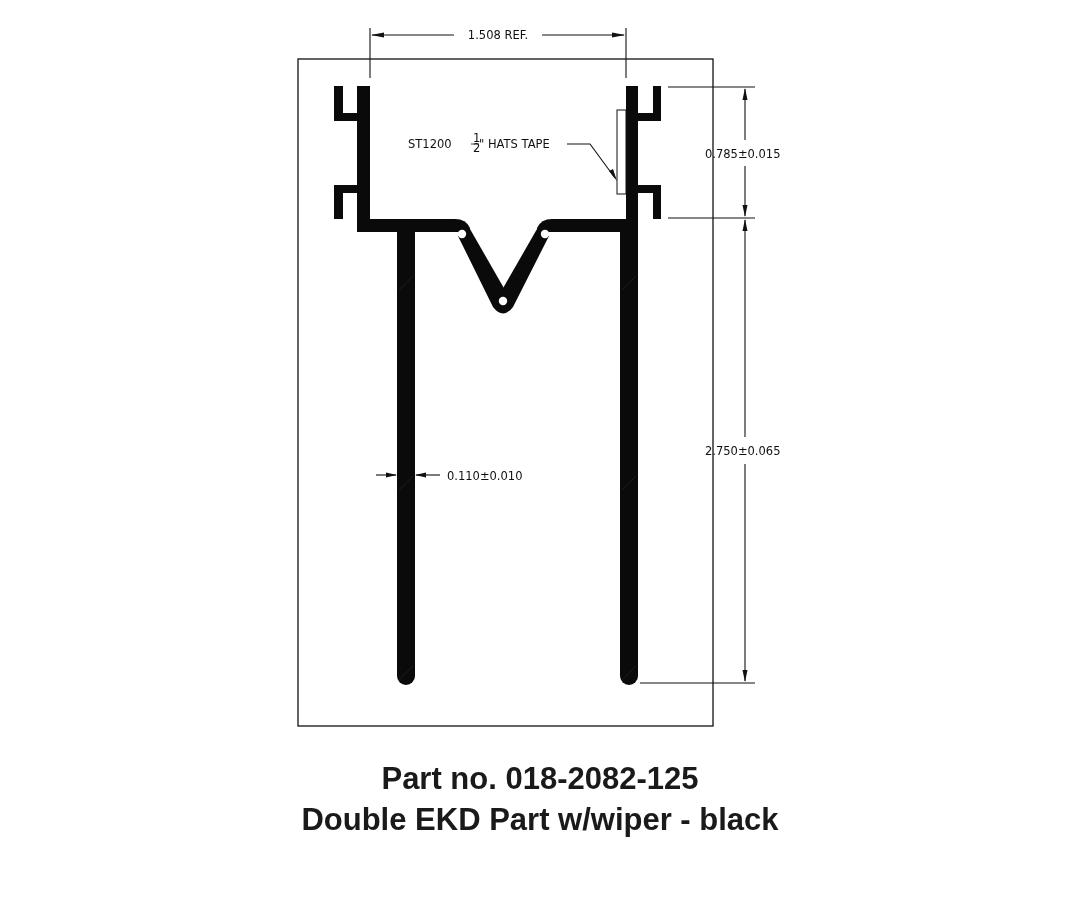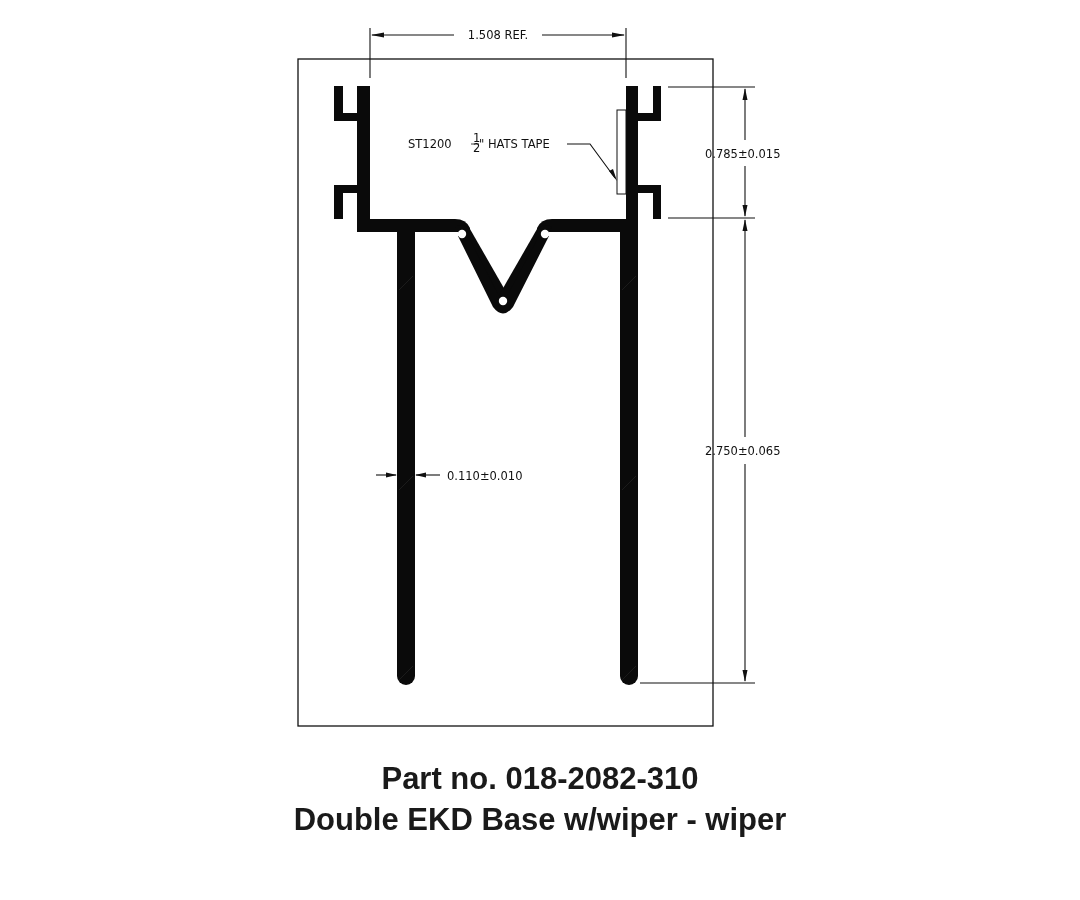--- a/index.html
+++ b/index.html
@@ -105,14 +105,14 @@
 
   <g stroke="#111" stroke-width="1.1" fill="#111">
     <line x1="376" y1="475" x2="396" y2="475"></line>
     <polygon points="397,475 386,472.5 386,477.5" stroke="none"></polygon>
     <line x1="416" y1="475" x2="440" y2="475"></line>
     <polygon points="415,475 426,472.5 426,477.5" stroke="none"></polygon>
   </g>
   <text class="dim-text" x="447" y="480">0.110±0.010</text>
 </svg>
 
-<div class="caption l1">Part no. 018-2082-310</div>
-<div class="caption l2">Double EKD Base w/wiper - wiper</div>
+<div class="caption l1">Part no. 018-2082-125</div>
+<div class="caption l2">Double EKD Part w/wiper - black</div>
 
 </body></html>

